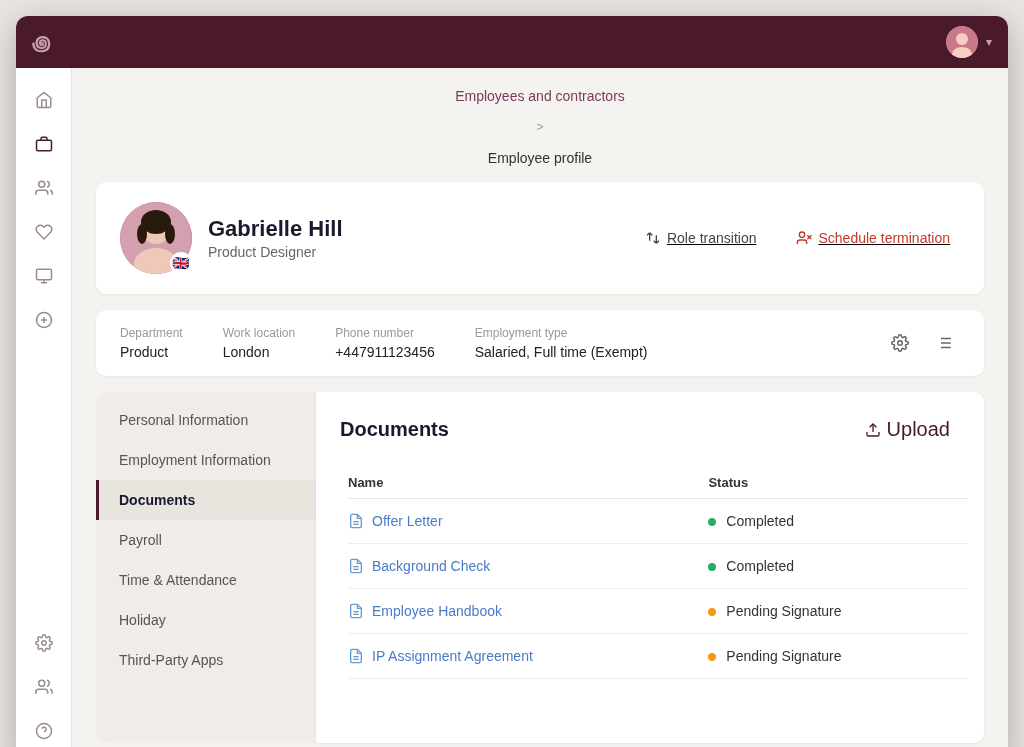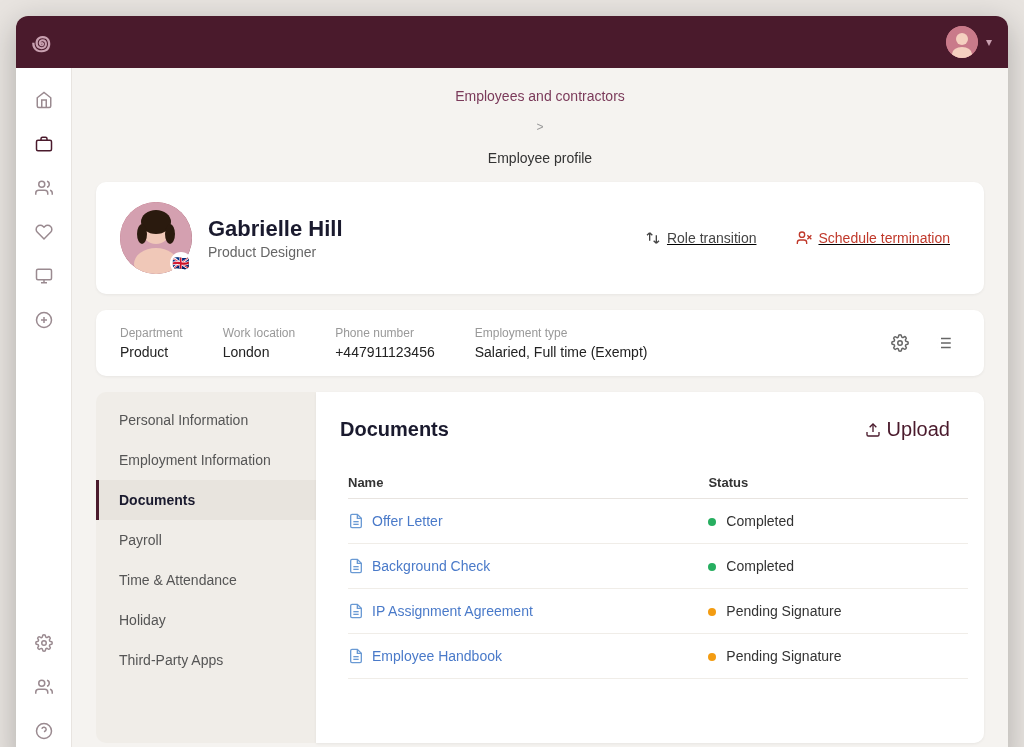--- a/index.html
+++ b/index.html
@@ -586,38 +586,38 @@
     </tr>
                 <tr>
       <td>
         <span class="doc-name">
           <svg class="doc-icon" width="16" height="16" viewBox="0 0 24 24" fill="none" stroke="#6a9ad4" stroke-width="2">
                         <path d="M14 2H6a2 2 0 0 0-2 2v16a2 2 0 0 0 2 2h12a2 2 0 0 0 2-2V8z"></path>
                         <polyline points="14,2 14,8 20,8"></polyline>
                         <line x1="16" y1="13" x2="8" y2="13"></line>
                         <line x1="16" y1="17" x2="8" y2="17"></line>
                       </svg>
-          IP Assignment Agreement
+          Employee Handbook
         </span>
       </td>
       <td>
         <span class="status-dot status-pending"></span>
         <span class="status-text-pending">Pending Signature</span>
       </td>
     </tr>
                 <tr>
       <td>
         <span class="doc-name">
           <svg class="doc-icon" width="16" height="16" viewBox="0 0 24 24" fill="none" stroke="#6a9ad4" stroke-width="2">
                         <path d="M14 2H6a2 2 0 0 0-2 2v16a2 2 0 0 0 2 2h12a2 2 0 0 0 2-2V8z"></path>
                         <polyline points="14,2 14,8 20,8"></polyline>
                         <line x1="16" y1="13" x2="8" y2="13"></line>
                         <line x1="16" y1="17" x2="8" y2="17"></line>
                       </svg>
-          Employee Handbook
+          IP Assignment Agreement
         </span>
       </td>
       <td>
         <span class="status-dot status-pending"></span>
         <span class="status-text-pending">Pending Signature</span>
       </td>
     </tr>
               </tbody>
           </table>
         </div>

